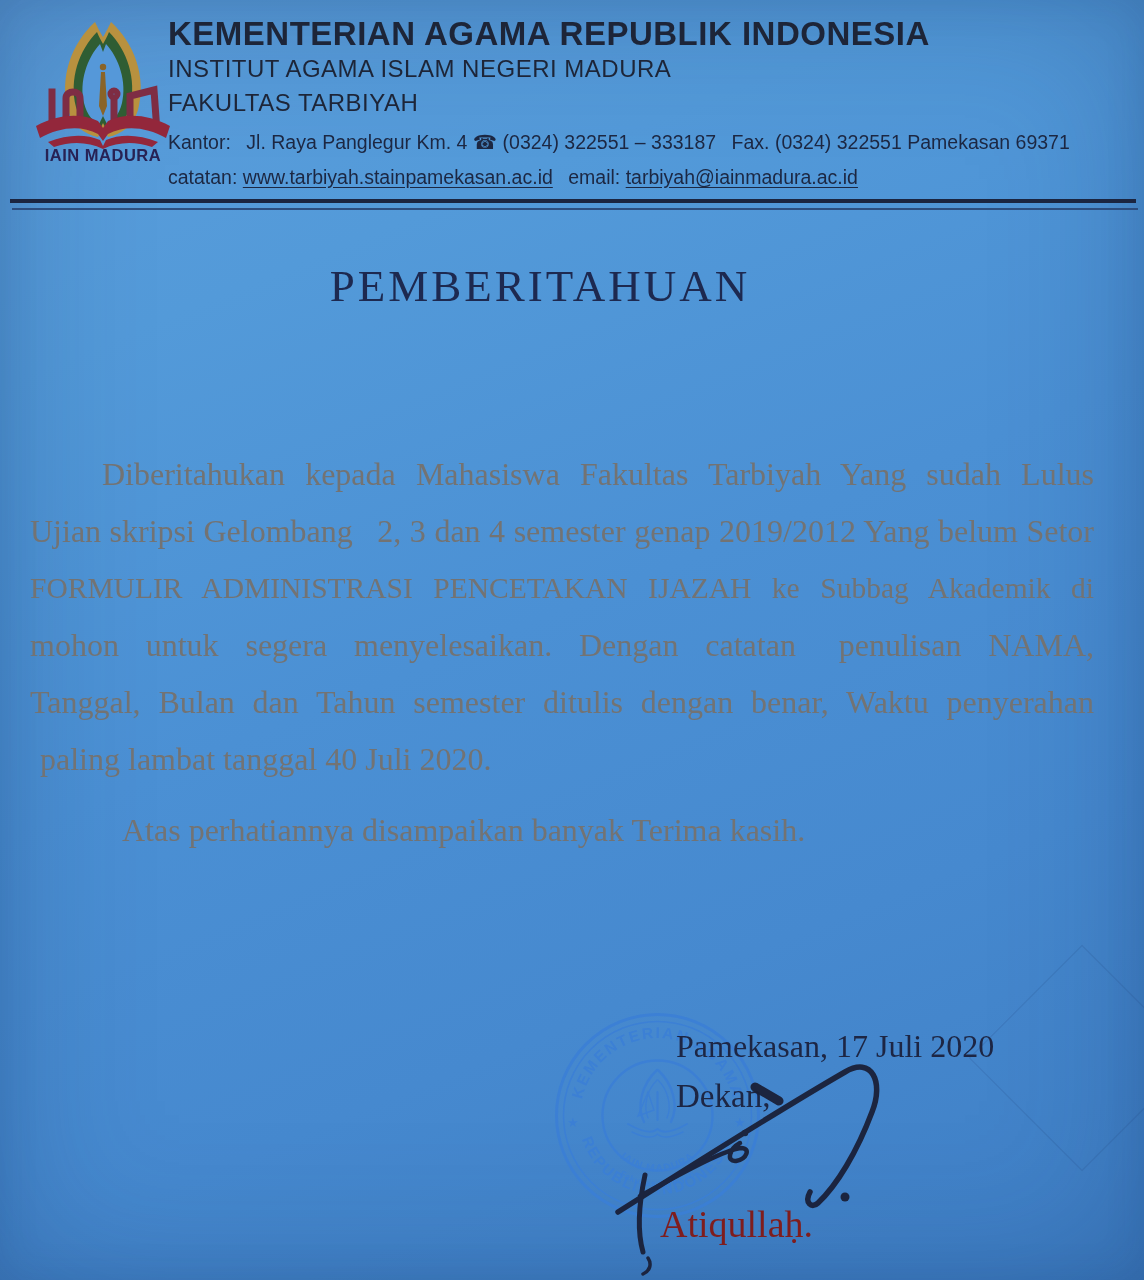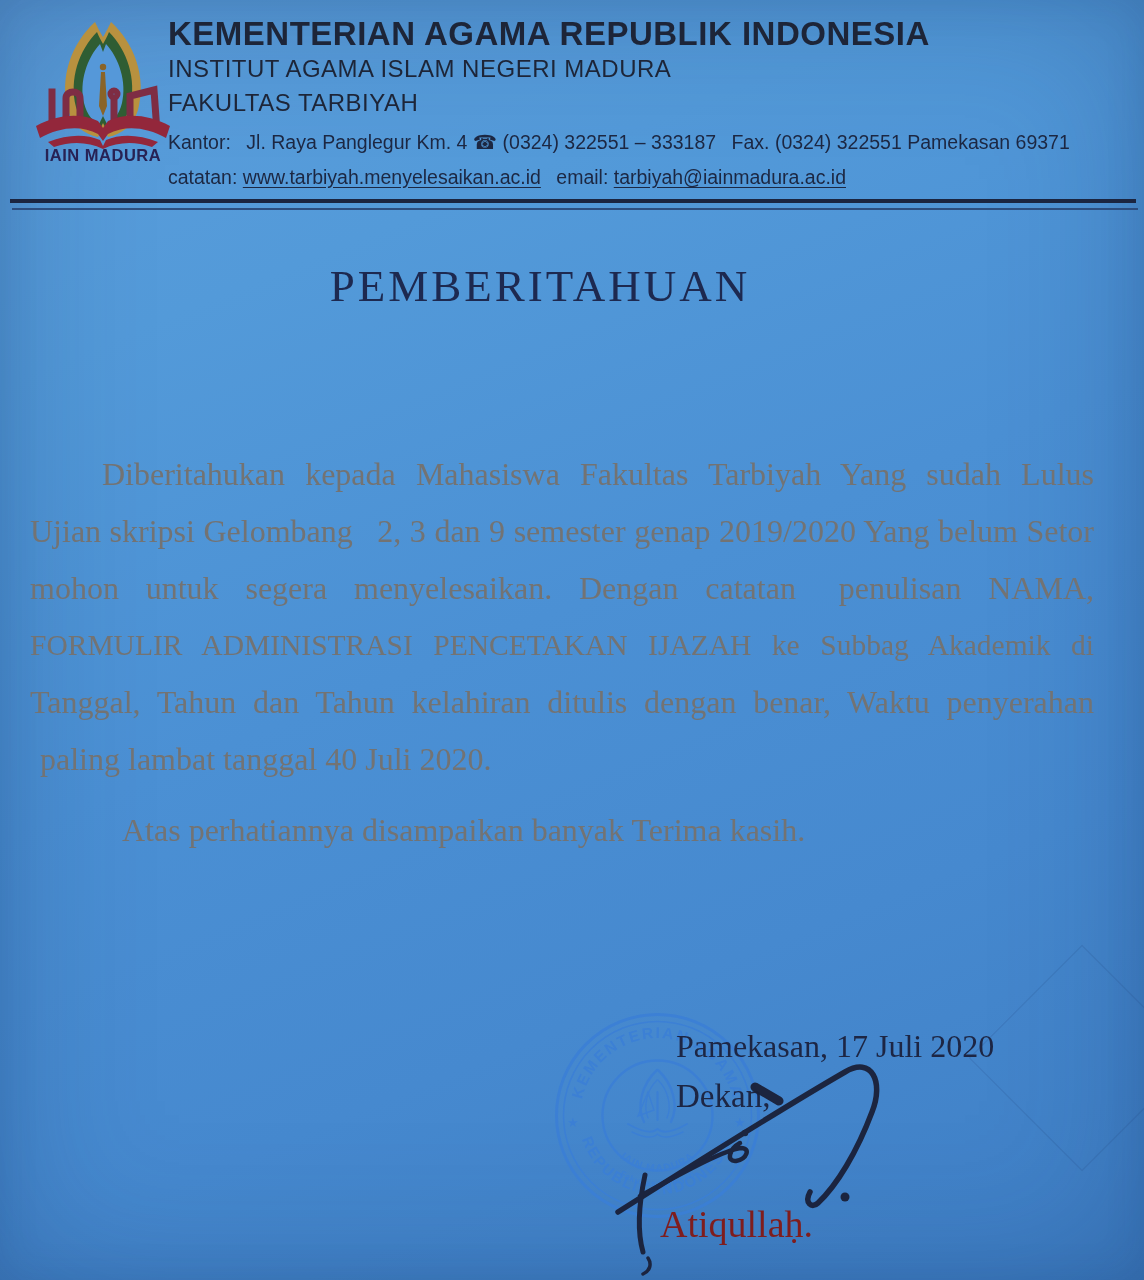--- a/index.html
+++ b/index.html
@@ -82,37 +82,37 @@
   <div class="lh-faculty">FAKULTAS TARBIYAH</div>
   <div class="lh-contact">
     <span>Kantor:</span><span class="sep"></span>
     <span>Jl. Raya Panglegur Km. 4</span>
     <span>☎</span>
     <span>(0324) 322551 – 333187</span><span class="sep"></span>
     <span>Fax. (0324) 322551 Pamekasan 69371</span>
   </div>
   <div class="lh-contact">
     <span>catatan:</span>
-    <span class="link">www.tarbiyah.menyelesaikan.ac.id</span><span class="sep"></span>
+    <span class="link">www.tarbiyah.stainpamekasan.ac.id</span><span class="sep"></span>
     <span>email:</span>
     <span class="link">tarbiyah@iainmadura.ac.id</span>
   </div>
 </div>
 
 <div class="rule-thick"></div>
 <div class="rule-thin"></div>
 
 <div class="doc-title">PEMBERITAHUAN</div>
 
 <div class="body-block">
   <div class="bline first">Diberitahukan kepada Mahasiswa Fakultas Tarbiyah Yang sudah Lulus</div>
-  <div class="bline">Ujian skripsi Gelombang  2, 3 dan 9 semester genap 2019/2020 Yang belum Setor</div>
+  <div class="bline">Ujian skripsi Gelombang  2, 3 dan 4 semester genap 2019/2012 Yang belum Setor</div>
+  <div class="bline caps">FORMULIR ADMINISTRASI PENCETAKAN IJAZAH ke Subbag Akademik di</div>
   <div class="bline">mohon untuk segera menyelesaikan. Dengan catatan  penulisan NAMA,</div>
-  <div class="bline caps">FORMULIR ADMINISTRASI PENCETAKAN IJAZAH ke Subbag Akademik di</div>
-  <div class="bline">Tanggal, Tahun dan Tahun kelahiran ditulis dengan benar, Waktu penyerahan</div>
+  <div class="bline">Tanggal, Bulan dan Tahun semester ditulis dengan benar, Waktu penyerahan</div>
   <div class="bline last">paling lambat tanggal 40 Juli 2020.</div>
   <div class="para2">Atas perhatiannya disampaikan banyak Terima kasih.</div>
 </div>
 
 <div class="crease"></div>
 
 <svg class="stamp" width="215" height="215" viewBox="0 0 215 215">
   <defs>
     <path id="arcTop" d="M 31.2 96.8 A 77 77 0 0 1 183.8 96.8"></path>
     <path id="arcBottom" d="M 31.2 127.9 A 79 79 0 0 0 183.8 127.9"></path>

